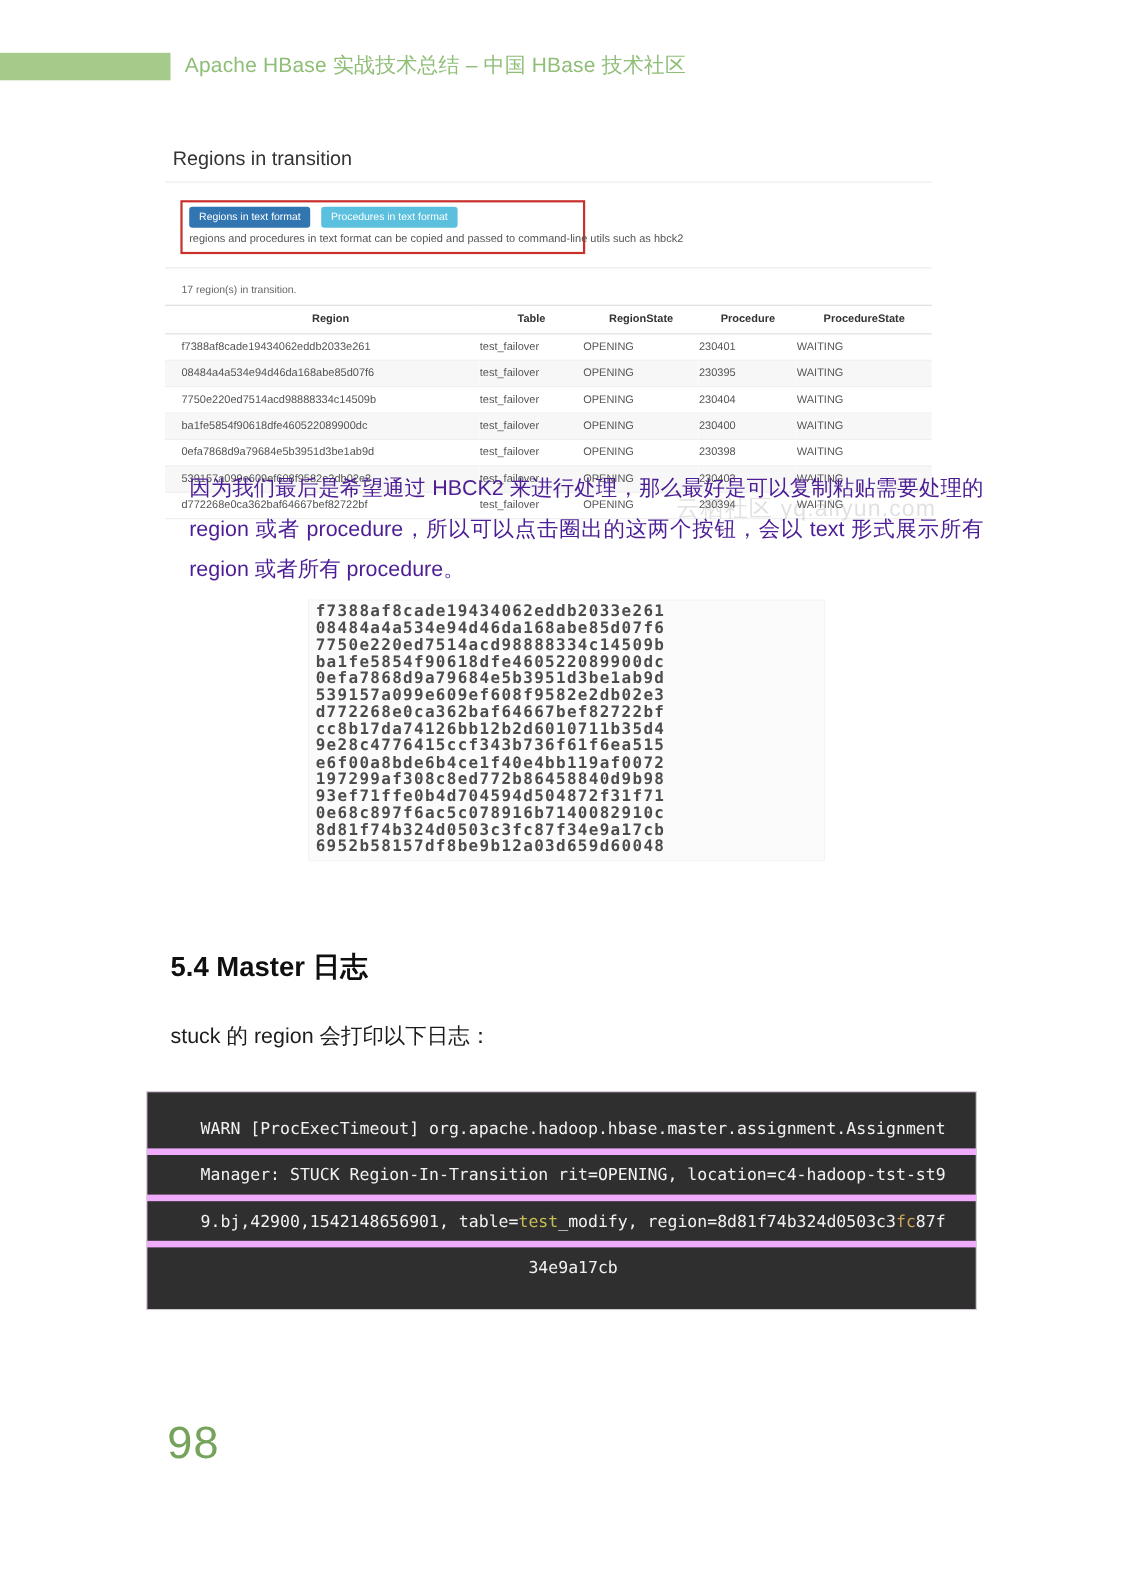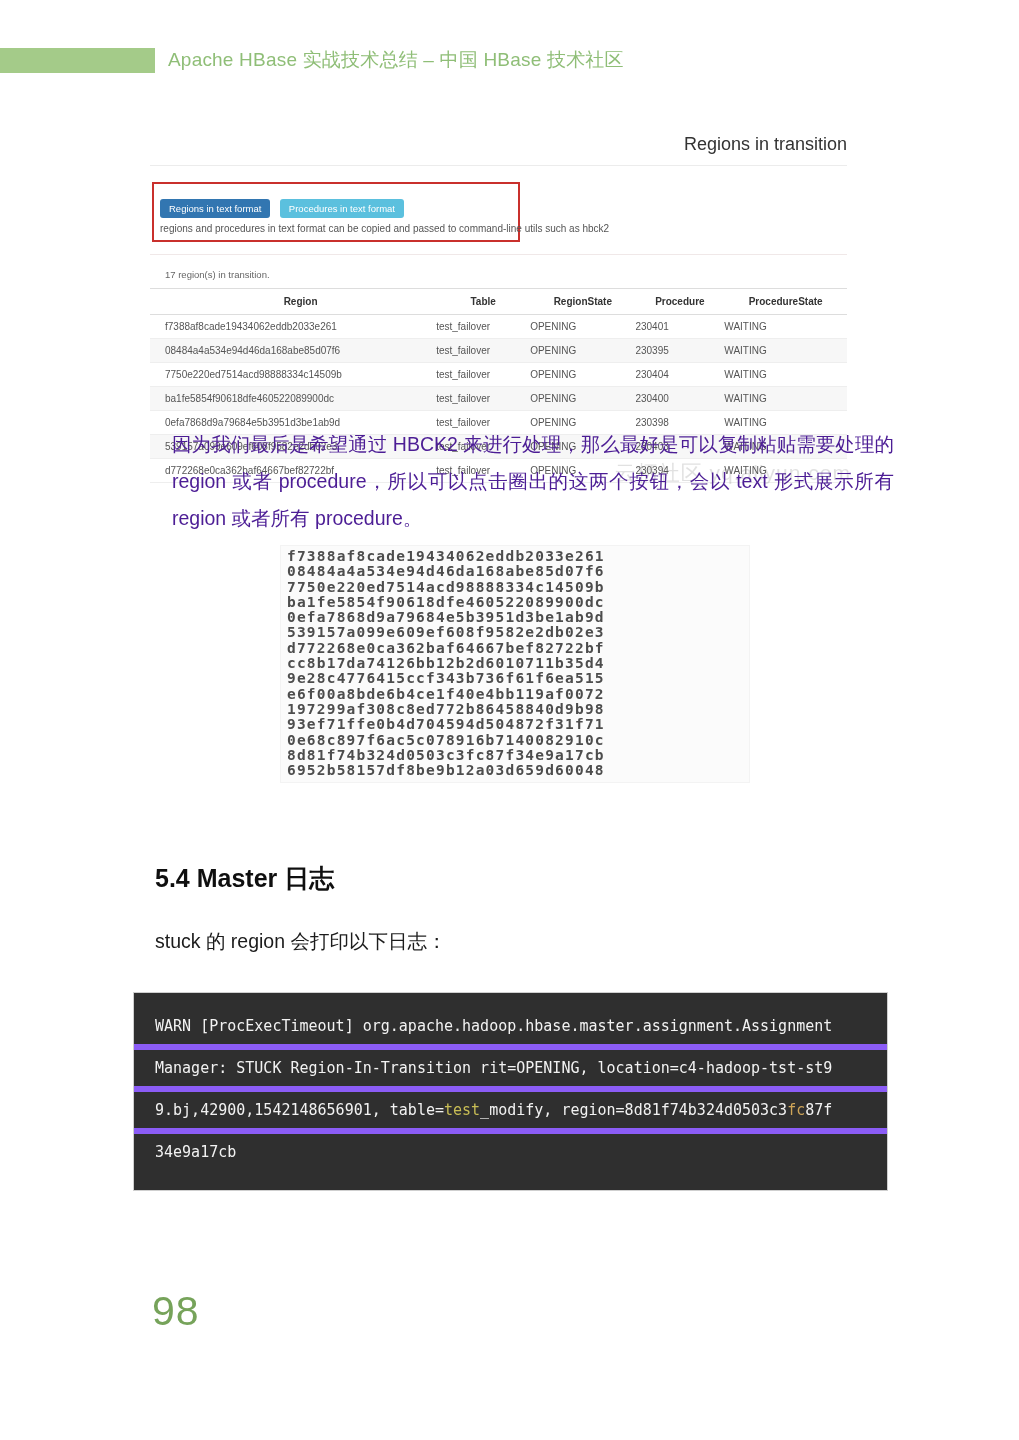--- a/index.html
+++ b/index.html
@@ -6,23 +6,23 @@
   .page{position:relative;width:897px;height:1440px;background:#ffffff;overflow:hidden;
         font-family:"Liberation Sans",sans-serif;color:#222;}
 
   
   .header-bar{position:absolute;left:0;top:48;top:48px;width:155px;height:25px;background:#a4cb89;}
   .header-title{position:absolute;left:168px;top:47px;height:26px;line-height:26px;
                 font-size:19px;color:#8fbe77;letter-spacing:0.2px;}
 
   
   .screenshot{position:absolute;left:150px;top:130px;width:697px;font-family:"Liberation Sans",sans-serif;}
-  .ss-title{font-size:18px;color:#333;margin:4px 0 10px 7px;text-align:right;}
+  .ss-title{font-size:18px;color:#333;margin:4px 0 10px 7px;}
   .ss-hr{border:none;border-top:1px solid #ececec;margin:0 0 16px 0;}
-  .annotation-box{border:2px solid #c9302c;width:352px;padding:14px 6px 6px 6px;margin-left:2px;}
+  .annotation-box{border:2px solid #c9302c;width:352px;padding:3px 6px 6px 6px;margin-left:14px;}
   .btn{display:inline-block;border:none;border-radius:3px;color:#fff;font-size:9.5px;
        padding:4px 9px;margin-right:5px;cursor:pointer;font-family:"Liberation Sans",sans-serif;}
   .btn-primary{background:#3276b1;}
   .btn-info{background:#5bc0de;}
   .ss-caption{font-size:10px;color:#555;margin-top:5px;white-space:nowrap;}
   .ss-hr2{border:none;border-top:1px solid #f0e8e8;margin:12px 0 0 0;}
   .ss-summary{font-size:9.5px;color:#666;margin:14px 0 8px 15px;}
   .rit-table{border-collapse:collapse;width:100%;font-size:10px;color:#555;table-layout:fixed;}
   .rit-table th{text-align:center;font-weight:bold;color:#333;
                 border-top:1px solid #ddd;border-bottom:1px solid #ddd;padding:7px 0;}
@@ -43,21 +43,21 @@
   .hash-line{font-family:"DejaVu Sans Mono",monospace;font-size:14.5px;font-weight:bold;
              line-height:15.3px;color:#4d4d4d;letter-spacing:1.2px;white-space:nowrap;}
 
   
   .section-heading{position:absolute;left:155px;top:862px;font-size:25px;font-weight:bold;
                    color:#0f0f0f;margin:0;}
   .section-intro{position:absolute;left:155px;top:928px;font-size:19.5px;color:#1c1c1c;margin:0;}
 
   
   .code-block{position:absolute;left:133px;top:992px;width:755px;border:1px solid #cfcfcf;
-              background:#8b5cf6;box-sizing:border-box;}
+              background:#f0abfc;box-sizing:border-box;text-align:center;}
   .code-line{background:#2f2f2f;color:#f2f2f2;font-family:"DejaVu Sans Mono",monospace;
              font-size:15px;line-height:20px;padding:8px 0 8px 21px;margin-bottom:6px;
              white-space:nowrap;overflow:hidden;}
   .code-line.first{padding-top:23px;}
   .code-line.last{padding-bottom:28px;margin-bottom:0;}
   .tok-y{color:#c8bd55;}
   .tok-o{color:#cfa558;}
 
   
   .page-number{position:absolute;left:152px;top:1288px;font-size:41px;color:#76a35a;

